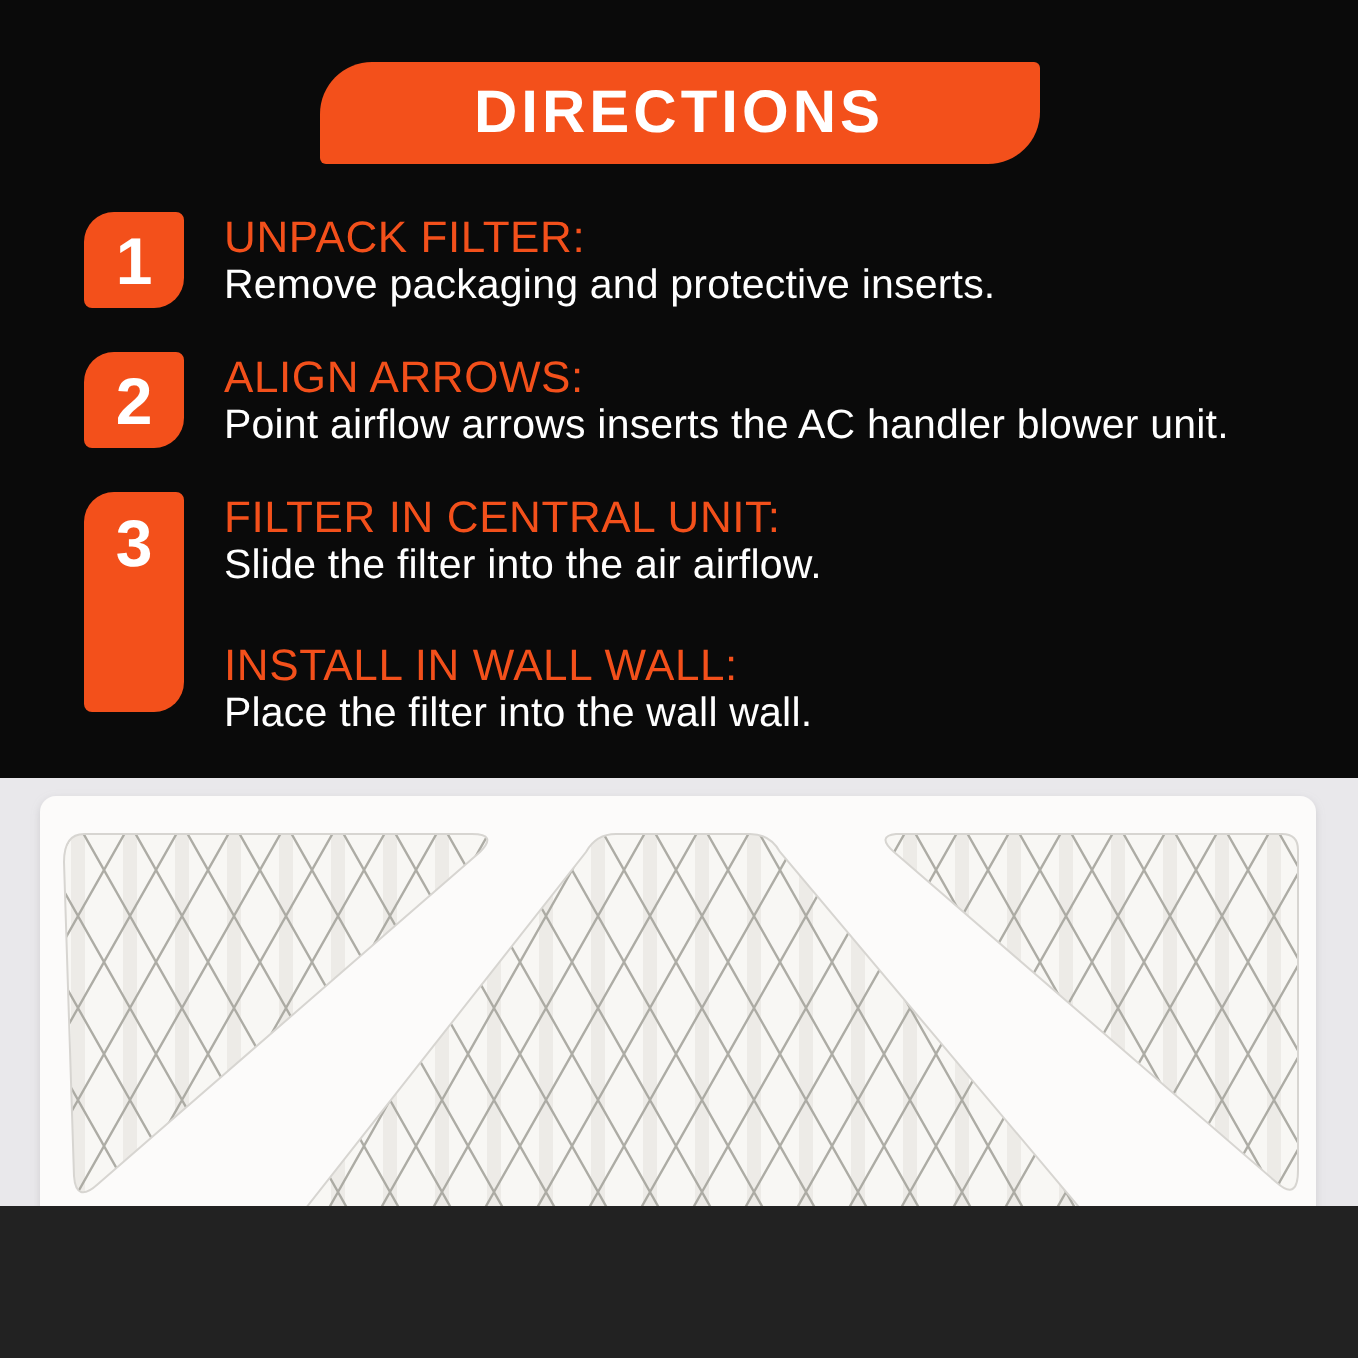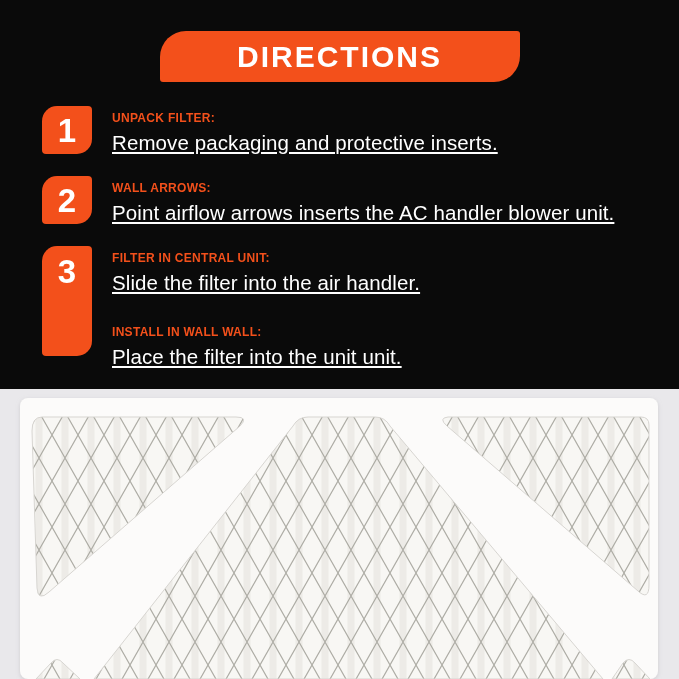--- a/index.html
+++ b/index.html
@@ -4,21 +4,21 @@
 <style>
   :root{
     --accent:#F3501B;
     --bg-dark:#0A0A0A;
     --photo-bg:#E9E8EB;
     --frame:#FCFBFA;
     --body-text:#FFFFFF;
   }
   html,body{margin:0;padding:0;background:#222;}
   .canvas{
-    width:679px;height:679px;overflow:hidden;position:relative;
+    width:679px;height:603px;overflow:hidden;position:relative;
     font-family:"Liberation Sans", sans-serif;
     background:var(--photo-bg);
   }
   
   .top-section{
     height:389px;background:var(--bg-dark);
     box-sizing:border-box;padding-top:31px;
   }
   .banner{
     width:360px;height:51px;margin:0 auto;
@@ -41,25 +41,25 @@
     color:#fff;font-size:33px;font-weight:bold;line-height:1;
   }
   .badge.tall{
     height:110px;align-items:flex-start;padding-top:9px;box-sizing:border-box;
   }
   .step-text{
     display:flex;flex-direction:column;gap:26px;padding-top:1px;
   }
   .step-item{display:flex;flex-direction:column;}
   .item-heading{
-    color:var(--accent);font-size:12px;font-weight:bold;
+    color:var(--accent);font-size:22px;font-weight:normal;
     letter-spacing:.3px;line-height:23px;
   }
   .item-body{
-    color:var(--body-text);font-size:20.5px;line-height:25px;letter-spacing:.1px;text-decoration:underline;
+    color:var(--body-text);font-size:20.5px;line-height:25px;letter-spacing:.1px;
   }
   
   .photo-section{
     position:relative;height:290px;background:var(--photo-bg);
   }
   .photo-section svg{display:block;}
 </style>
 </head>
 <body>
 
@@ -80,36 +80,36 @@
             <span class="item-heading">UNPACK FILTER:</span>
             <span class="item-body">Remove packaging and protective inserts.</span>
           </div>
         </div>
       </div>
 
       <div class="step">
         <div class="badge">2</div>
         <div class="step-text">
           <div class="step-item">
-            <span class="item-heading">WALL ARROWS:</span>
+            <span class="item-heading">ALIGN ARROWS:</span>
             <span class="item-body">Point airflow arrows inserts the AC handler blower unit.</span>
           </div>
         </div>
       </div>
 
       <div class="step">
         <div class="badge tall">3</div>
         <div class="step-text">
           <div class="step-item">
             <span class="item-heading">FILTER IN CENTRAL UNIT:</span>
-            <span class="item-body">Slide the filter into the air handler.</span>
+            <span class="item-body">Slide the filter into the air airflow.</span>
           </div>
           <div class="step-item">
             <span class="item-heading">INSTALL IN WALL WALL:</span>
-            <span class="item-body">Place the filter into the unit unit.</span>
+            <span class="item-body">Place the filter into the wall wall.</span>
           </div>
         </div>
       </div>
 
     </div>
   </div>
 
   <div class="photo-section">
     <svg width="679" height="290" viewBox="0 0 679 290">
       <defs>

